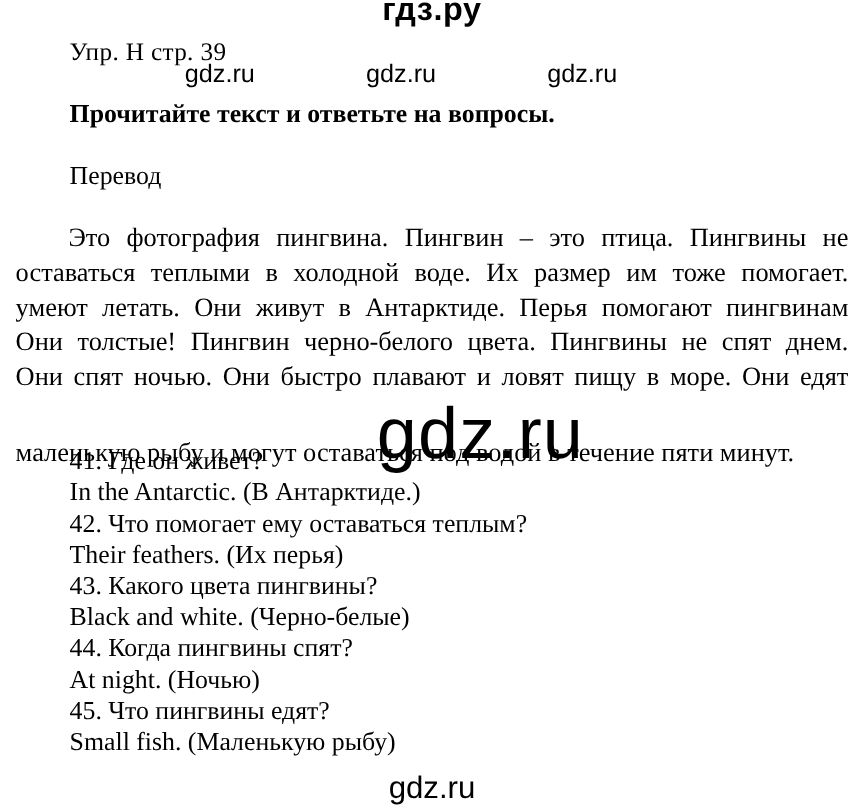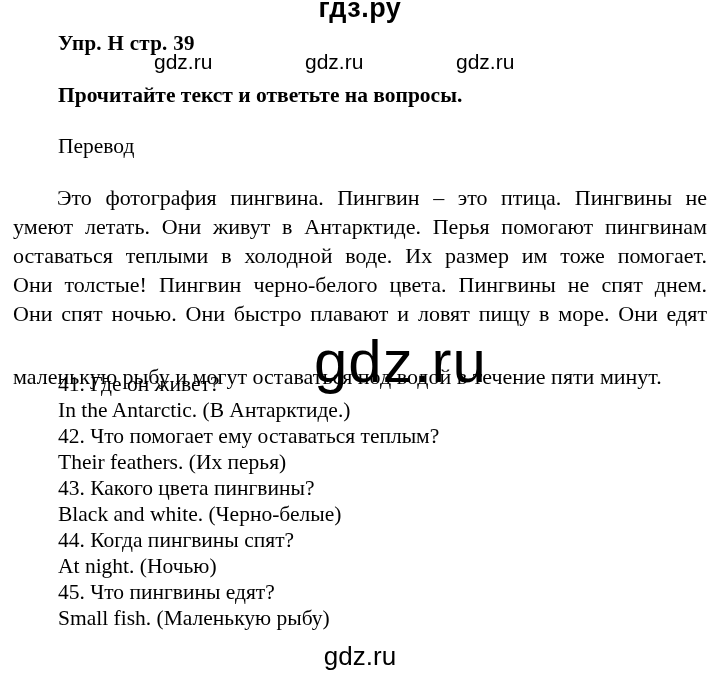--- a/index.html
+++ b/index.html
@@ -25,21 +25,21 @@
     font-family: "Liberation Sans", "DejaVu Sans", sans-serif;
     font-weight: bold;
     font-size: 27px;
     line-height: 27px;
     letter-spacing: 0.5px;
   }
 
   .exercise-heading {
     top: 33px;
     left: 58px;
-    font-weight: bold;
+    font-weight: normal;
     font-size: 21px;
     line-height: 21px;
     letter-spacing: 0.3px;
   }
 
   .watermark {
     font-family: "Liberation Sans", "DejaVu Sans", sans-serif;
     font-weight: normal;
     color: #000000;
   }
@@ -124,22 +124,22 @@
   <span class="abs watermark wm-row-item wm-2">gdz.ru</span>
   <span class="abs watermark wm-row-item wm-3">gdz.ru</span>
 </div>
 
 <div class="abs task-heading">Прочитайте текст и ответьте на вопросы.</div>
 
 <div class="abs translation-heading">Перевод</div>
 
 <div class="abs translation-paragraph">
   <div class="para-line first">Это фотография пингвина. Пингвин – это птица. Пингвины не</div>
+  <div class="para-line">оставаться теплыми в холодной воде. Их размер им тоже помогает.</div>
   <div class="para-line">умеют летать. Они живут в Антарктиде. Перья помогают пингвинам</div>
-  <div class="para-line">оставаться теплыми в холодной воде. Их размер им тоже помогает.</div>
   <div class="para-line">Они толстые! Пингвин черно-белого цвета. Пингвины не спят днем.</div>
   <div class="para-line">Они спят ночью. Они быстро плавают и ловят пищу в море. Они едят</div>
   <div class="para-line last">маленькую рыбу и могут оставаться под водой в течение пяти минут.</div>
 </div>
 
 <div class="abs watermark wm-big">gdz.ru</div>
 
 <div class="abs qa-list">
   <div class="qa-line">41. Где он живет?</div>
   <div class="qa-line">In the Antarctic. (В Антарктиде.)</div>

